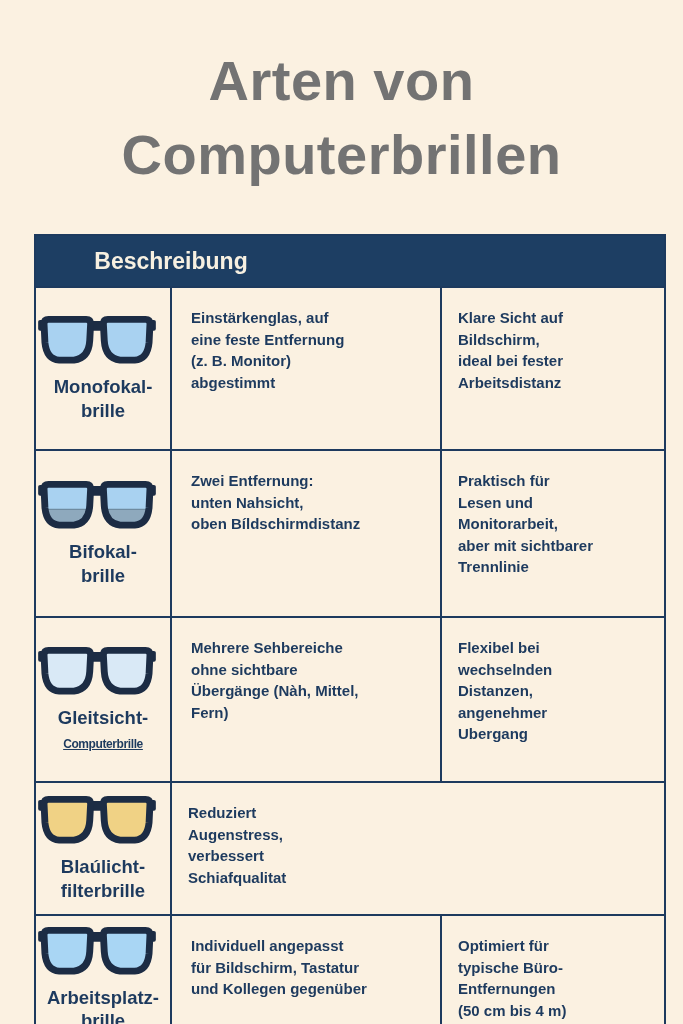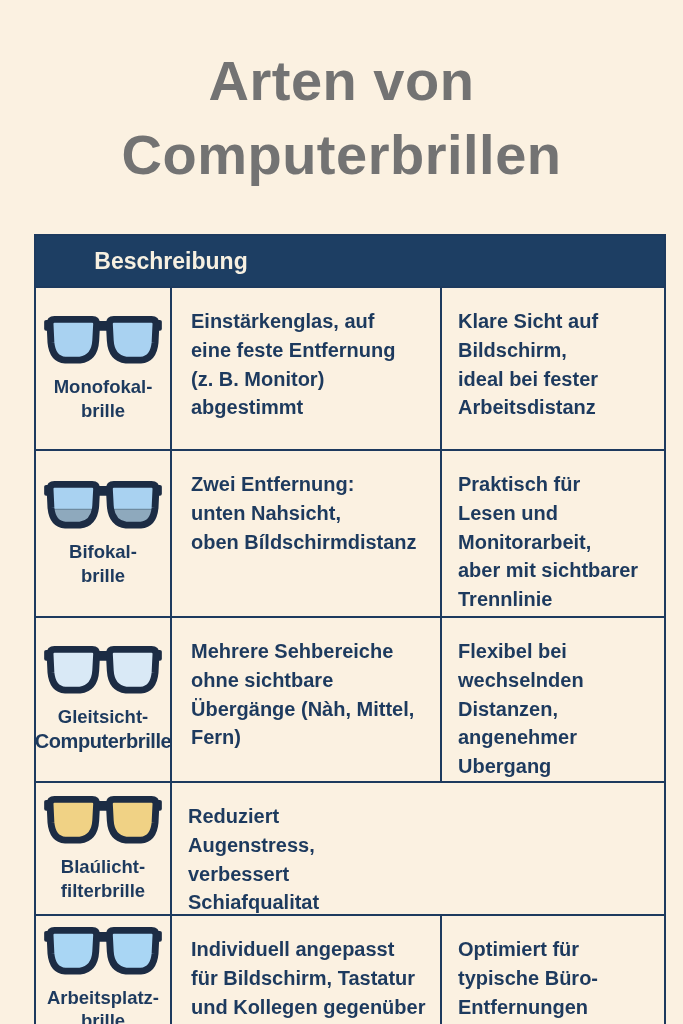--- a/index.html
+++ b/index.html
@@ -46,50 +46,49 @@
   .row-1 { height:163px; }
   .row-2 { height:167px; }
   .row-3 { height:165px; }
   .row-4 { height:133px; }
   .row-5 { height:128px; }
   .td { overflow:hidden; }
   .type-cell {
     width:134px;
     display:flex;
     flex-direction:column;
-    align-items:center;
     justify-content:center;
     gap:9px;
     padding:4px 2px;
   }
   .desc-cell {
     width:270px;
     border-left:2px solid #1d3a5e;
     padding:19px 8px 8px 19px;
   }
   .vort-cell {
     width:222px;
     border-left:2px solid #1d3a5e;
     padding:19px 4px 22px 16px;
   }
   .cell-text {
-    font-size:20px;
+    font-size:15px;
     font-weight:600;
     line-height:1.44;
     white-space:pre-line;
     color:#1d3a5e;
   }
   .type-label {
     font-size:18.5px;
     font-weight:bold;
     text-align:center;
     line-height:1.25;
     color:#1d3a5e;
   }
-  .row-3 .type-line-2 { font-size:20px; letter-spacing:-0.4px; }
+  .row-3 .type-line-2 { font-size:12px; letter-spacing:-0.4px;text-decoration:underline; }
   .glasses { width:118px; height:51px; display:flex; align-items:center; justify-content:center; }
   .glasses svg { display:block; }
 </style>
 </head>
 <body>
 
 <div class="page">
 
   <h1 class="page-title">Arten von
 Computerbrillen</h1>

